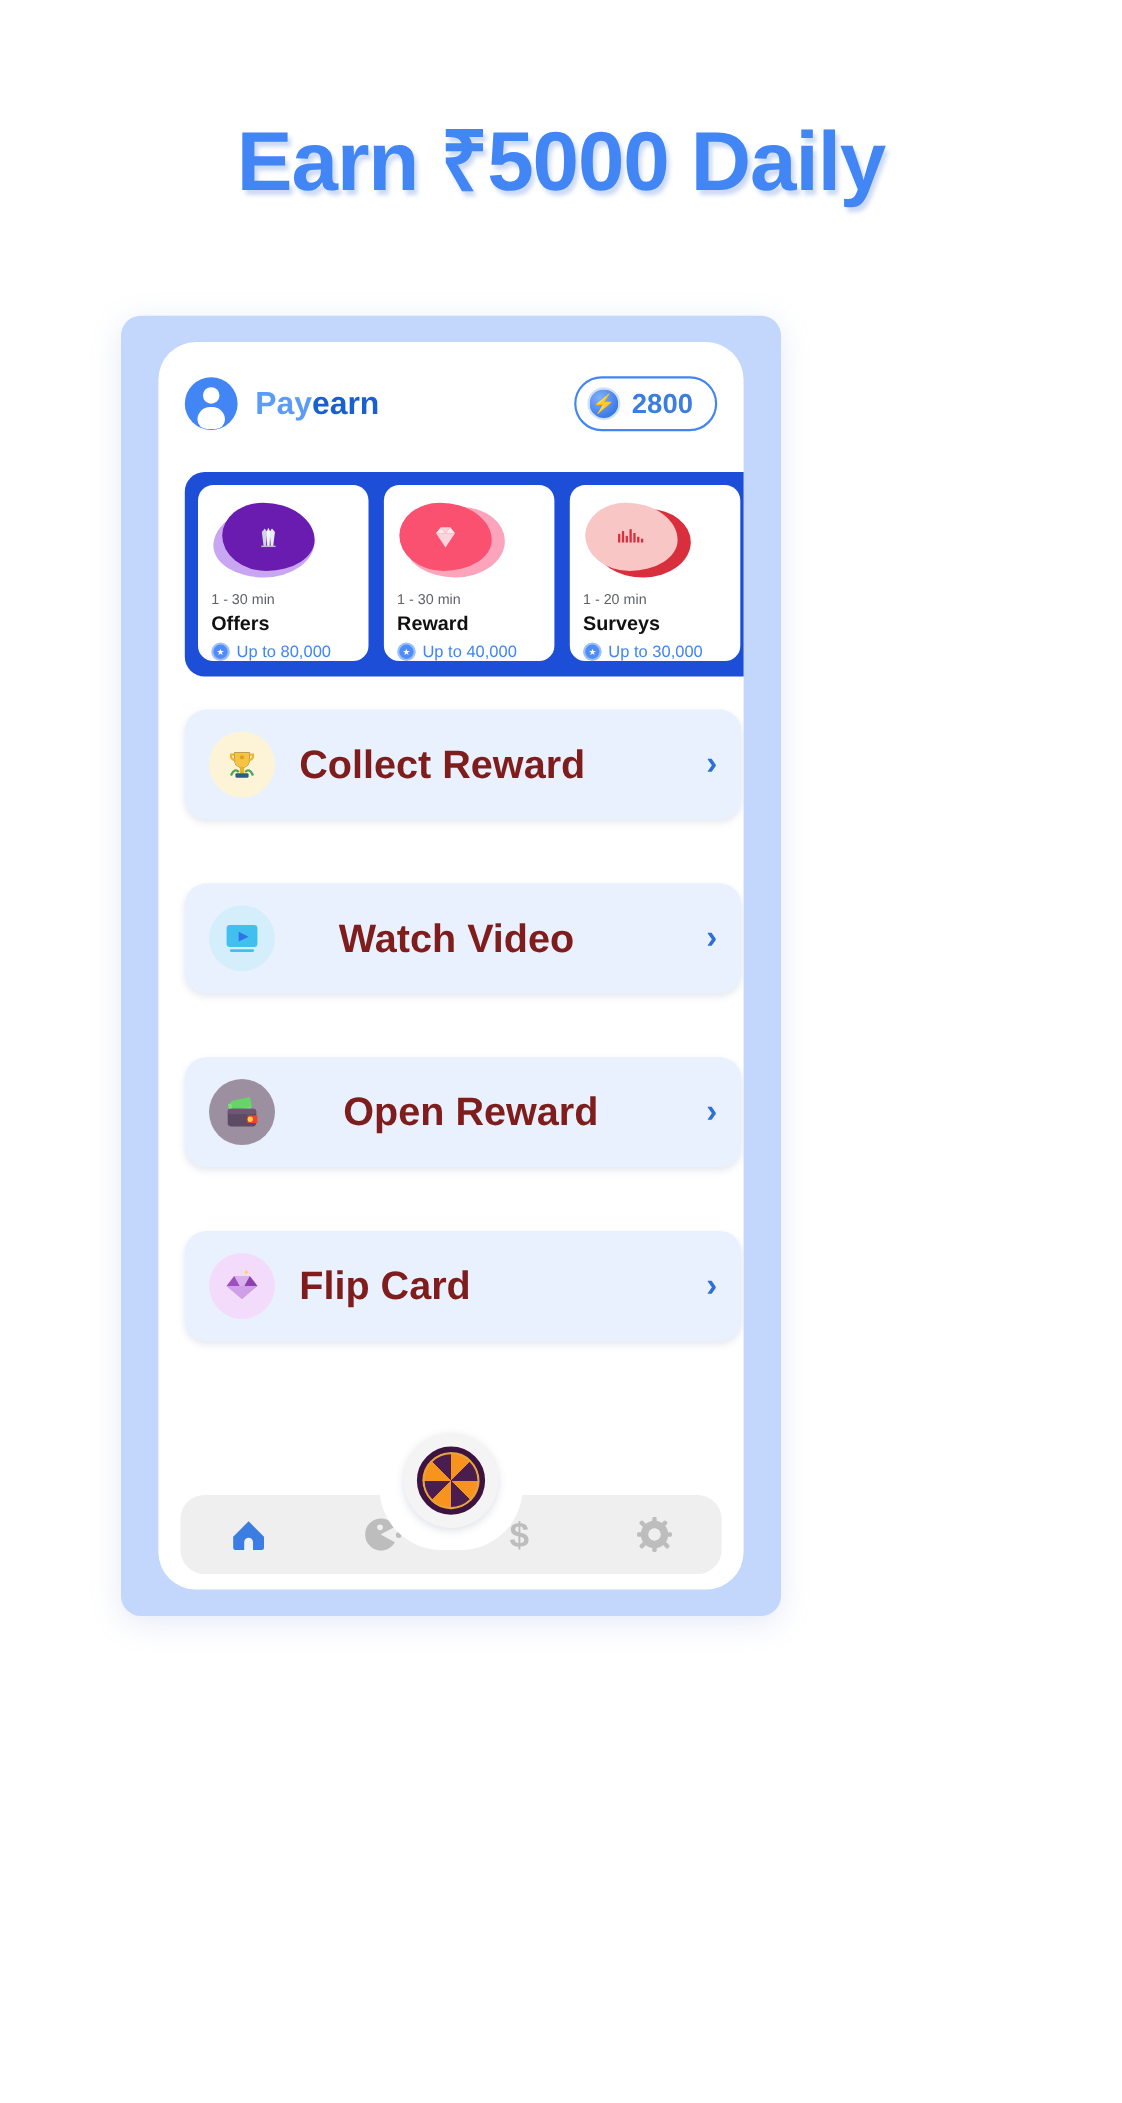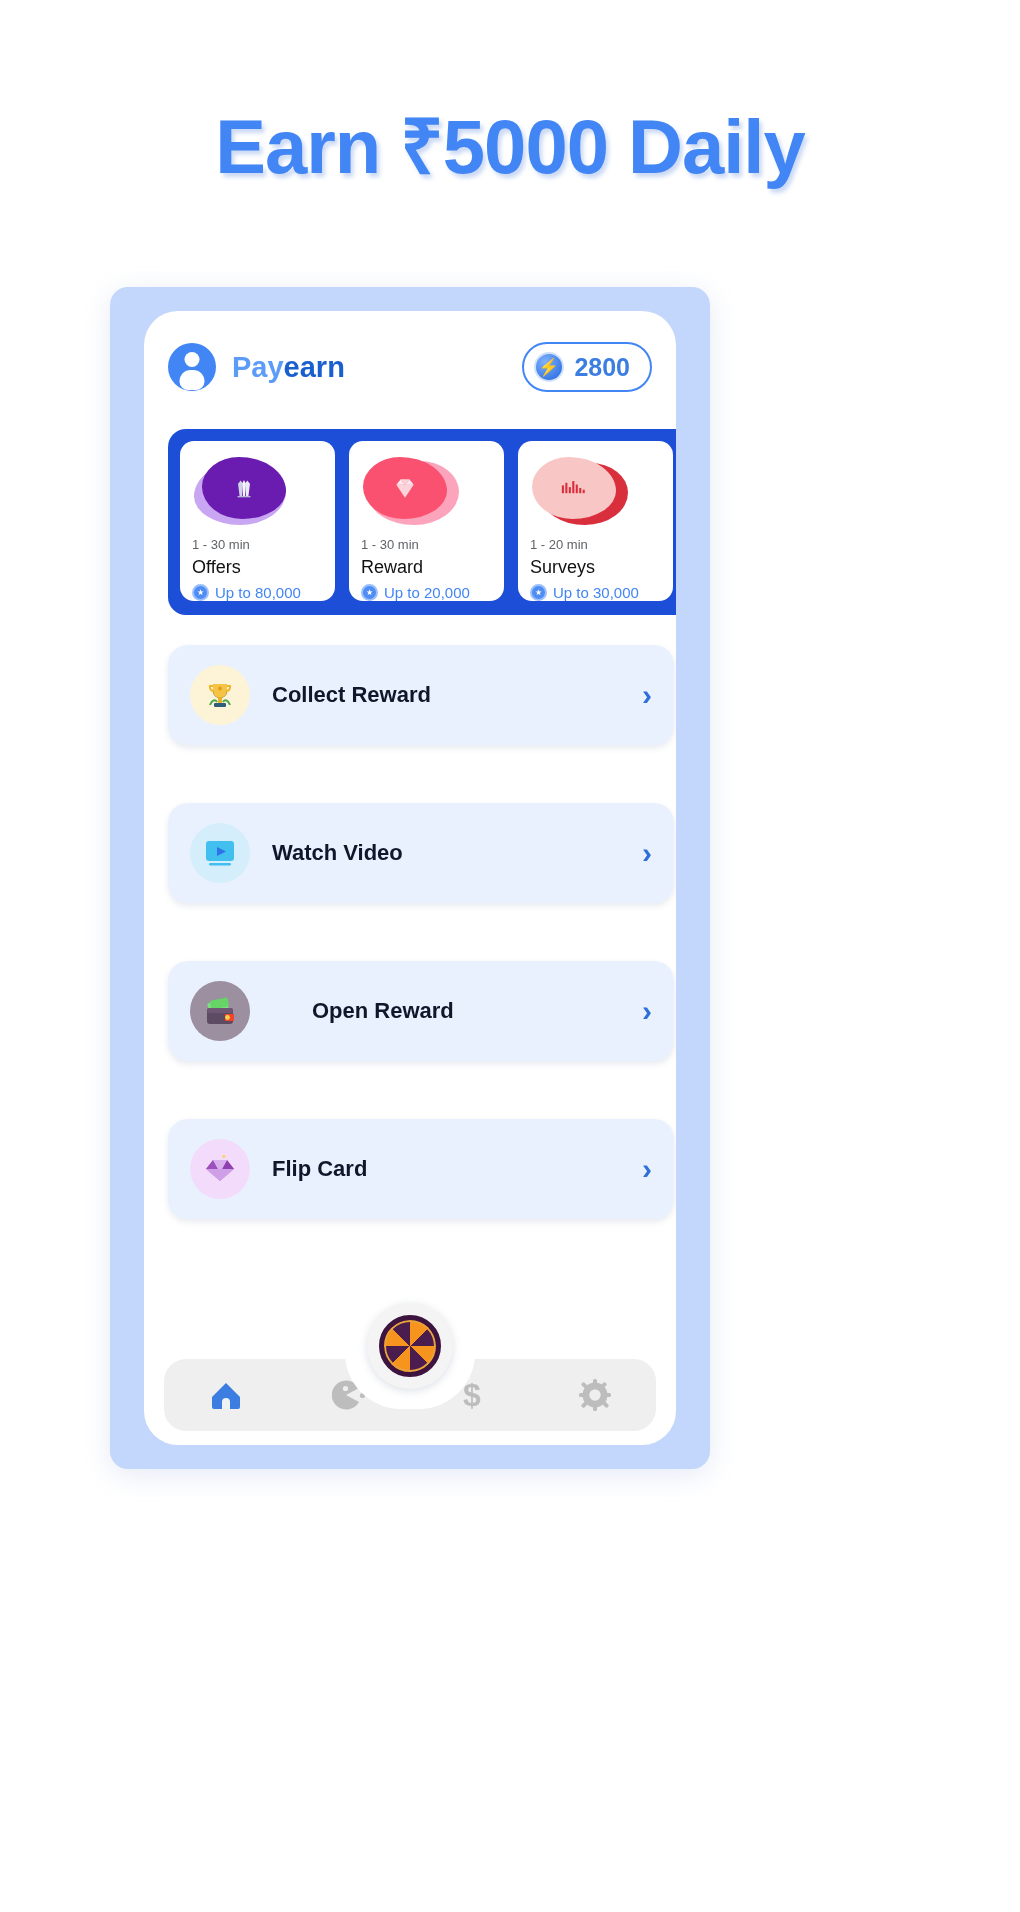--- a/index.html
+++ b/index.html
@@ -99,21 +99,21 @@
     display: flex; align-items: center; justify-content: center;
     font-size: 26px; line-height: 1;
   }
   .blob-a {
     border-radius: 56% 44% 50% 50% / 55% 48% 52% 45%;
   }
   .blob-b {
     border-radius: 44% 56% 52% 48% / 48% 55% 45% 52%;
   }
   .cat-time { font-size: 13px; color: #5f6368; margin-top: auto; }
-  .cat-name { font-size: 18px; font-weight: normal; color: #111; margin-top: 5px; }
+  .cat-name { font-size: 18px; font-weight: bold; color: #111; margin-top: 5px; }
   .cat-pay {
     display: flex; align-items: center; gap: 6px;
     font-size: 15px; color: #4285f4; margin-top: 6px; white-space: nowrap;
   }
   .mini-coin {
     width: 17px; height: 17px; border-radius: 50%;
     background: #4f8df4; border: 2px solid #9bc0fa;
     display: flex; align-items: center; justify-content: center;
     color: #fff; font-size: 8px; line-height: 1; flex: 0 0 auto;
   }
@@ -124,21 +124,21 @@
     background: #eaf1fe; border-radius: 20px;
     display: flex; align-items: center; padding: 0 22px;
     box-shadow: 0 3px 6px rgba(150,160,185,0.22);
   }
   .row-ico {
     width: 60px; height: 60px; border-radius: 50%;
     display: flex; align-items: center; justify-content: center;
     font-size: 33px; line-height: 1; flex: 0 0 auto;
   }
   .row-label {
-    margin-left: 22px; font-size: 22px; font-weight: bold; color: #0f172a;
+    margin-left: 22px; font-size: 36px; font-weight: bold; color: #7f1d1d;
   }
   .chev {
     margin-left: auto; color: #2f6fd8; font-size: 30px; font-weight: bold; line-height: 1;
   }
 
   
   .nav-bar {
     position: absolute; left: 20px; bottom: 14px;
     width: 492px; height: 72px;
     background: #efefef; border-radius: 22px;
@@ -224,21 +224,21 @@
                 <polygon points="4,9 8,4 12,9" fill="#fdeaee"></polygon>
                 <polygon points="12,9 16,4 20,9" fill="#fdeaee"></polygon>
                 <polygon points="8,4 16,4 12,9" fill="#fbd3da"></polygon>
               </svg>
             </div>
           </div>
           <div class="cat-time">1 - 30 min</div>
           <div class="cat-name">Reward</div>
           <div class="cat-pay">
             <span class="mini-coin">★</span>
-            <span>Up to 20,000</span>
+            <span>Up to 40,000</span>
           </div>
         </div>
 
         <div class="cat-card">
           <div class="blob-wrap">
             <div class="blob blob-a" style="background:#d92f3c; left:10px; top:6px; width:86px; height:62px;"></div>
             <div class="blob blob-b" style="background:#f9c6c6; left:0; top:0; width:84px; height:62px;">
               <svg width="26" height="18" viewBox="0 0 30 18" aria-hidden="true">
                 <g fill="#d92f3c">
                   <rect x="1" y="6" width="2.4" height="9"></rect>
@@ -273,21 +273,21 @@
             <rect x="14" y="28" width="12" height="4" rx="1" fill="#2f5d7c"></rect>
             <circle cx="20" cy="13.5" r="2" fill="#e0a01f"></circle>
             <path d="M10 30c2-5 5-6 7-3" fill="none" stroke="#4da64d" stroke-width="2"></path>
             <path d="M30 30c-2-5-5-6-7-3" fill="none" stroke="#4da64d" stroke-width="2"></path>
           </svg>
         </div>
         <div class="row-label">Collect Reward</div>
         <div class="chev">›</div>
       </div>
 
-      <div class="action-row" style="top:492px;">
+      <div class="action-row" style="top:492px;gap:36px;">
         <div class="row-ico" style="background:#d4effb;">
           <svg width="38" height="34" viewBox="0 0 38 34" aria-hidden="true">
             <rect x="5" y="5" width="28" height="20" rx="3" fill="#41c0ef"></rect>
             <polygon points="16,11 25,15.5 16,20" fill="#2f73e8"></polygon>
             <rect x="8" y="27" width="22" height="2.4" rx="1.2" fill="#41c0ef"></rect>
           </svg>
         </div>
         <div class="row-label">Watch Video</div>
         <div class="chev">›</div>
       </div>

